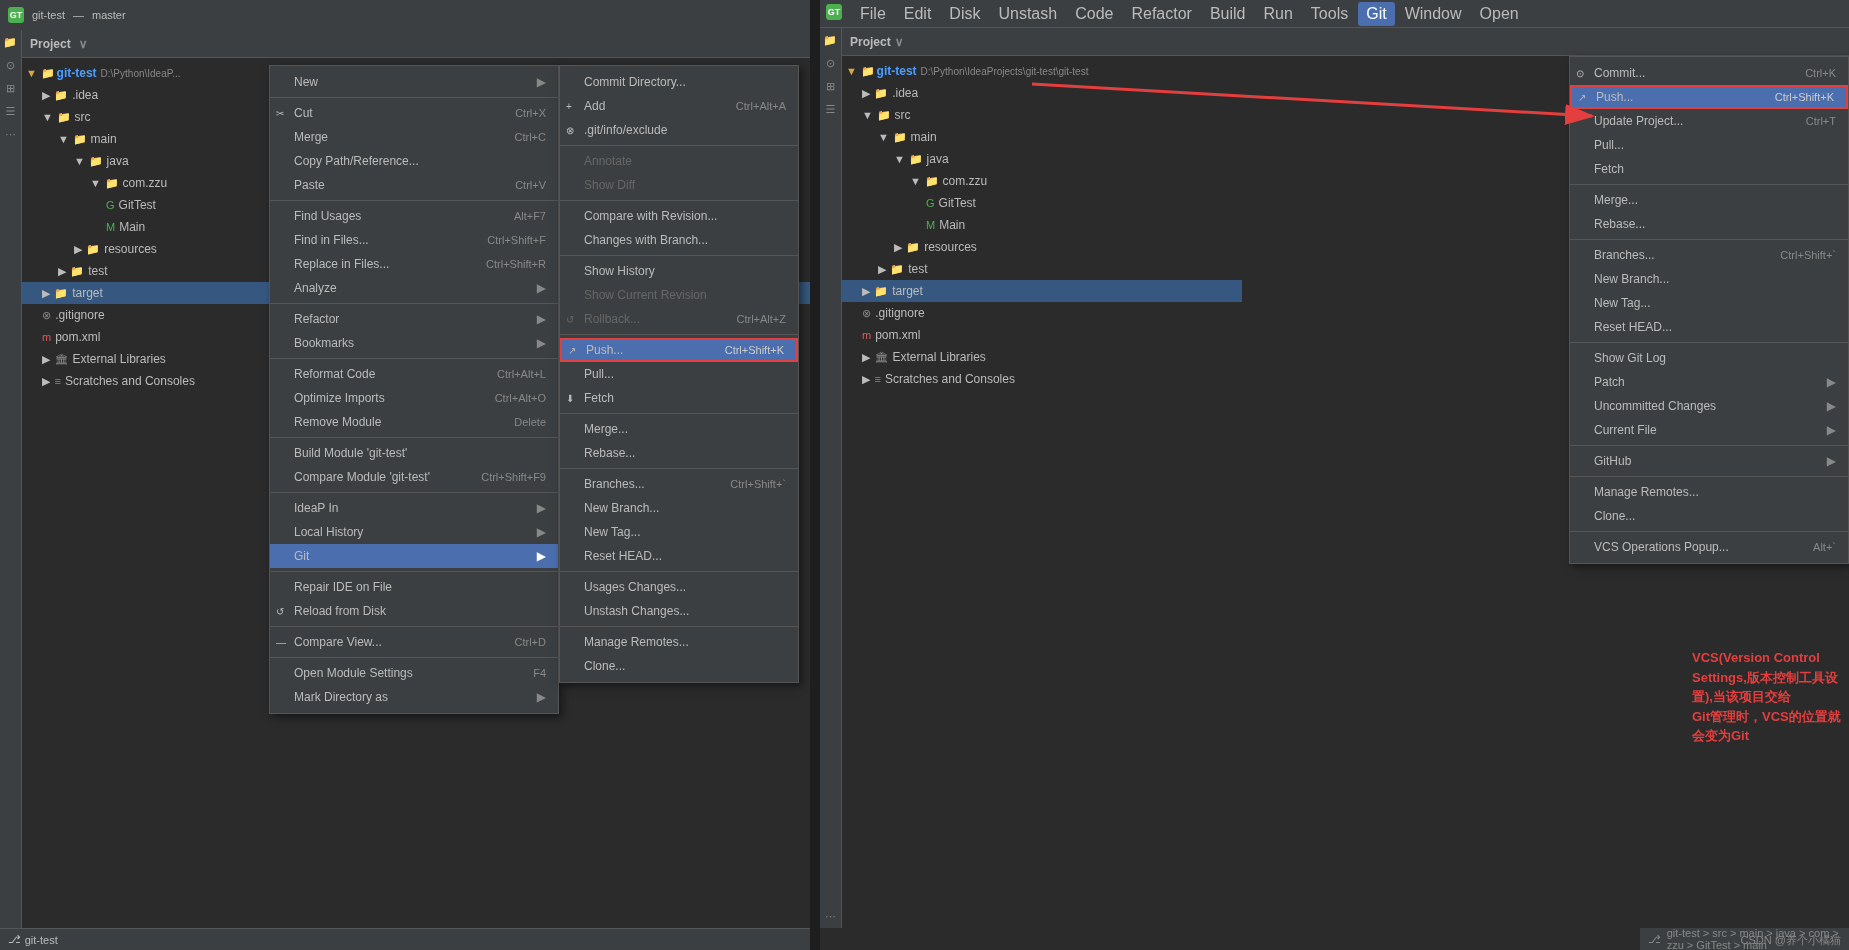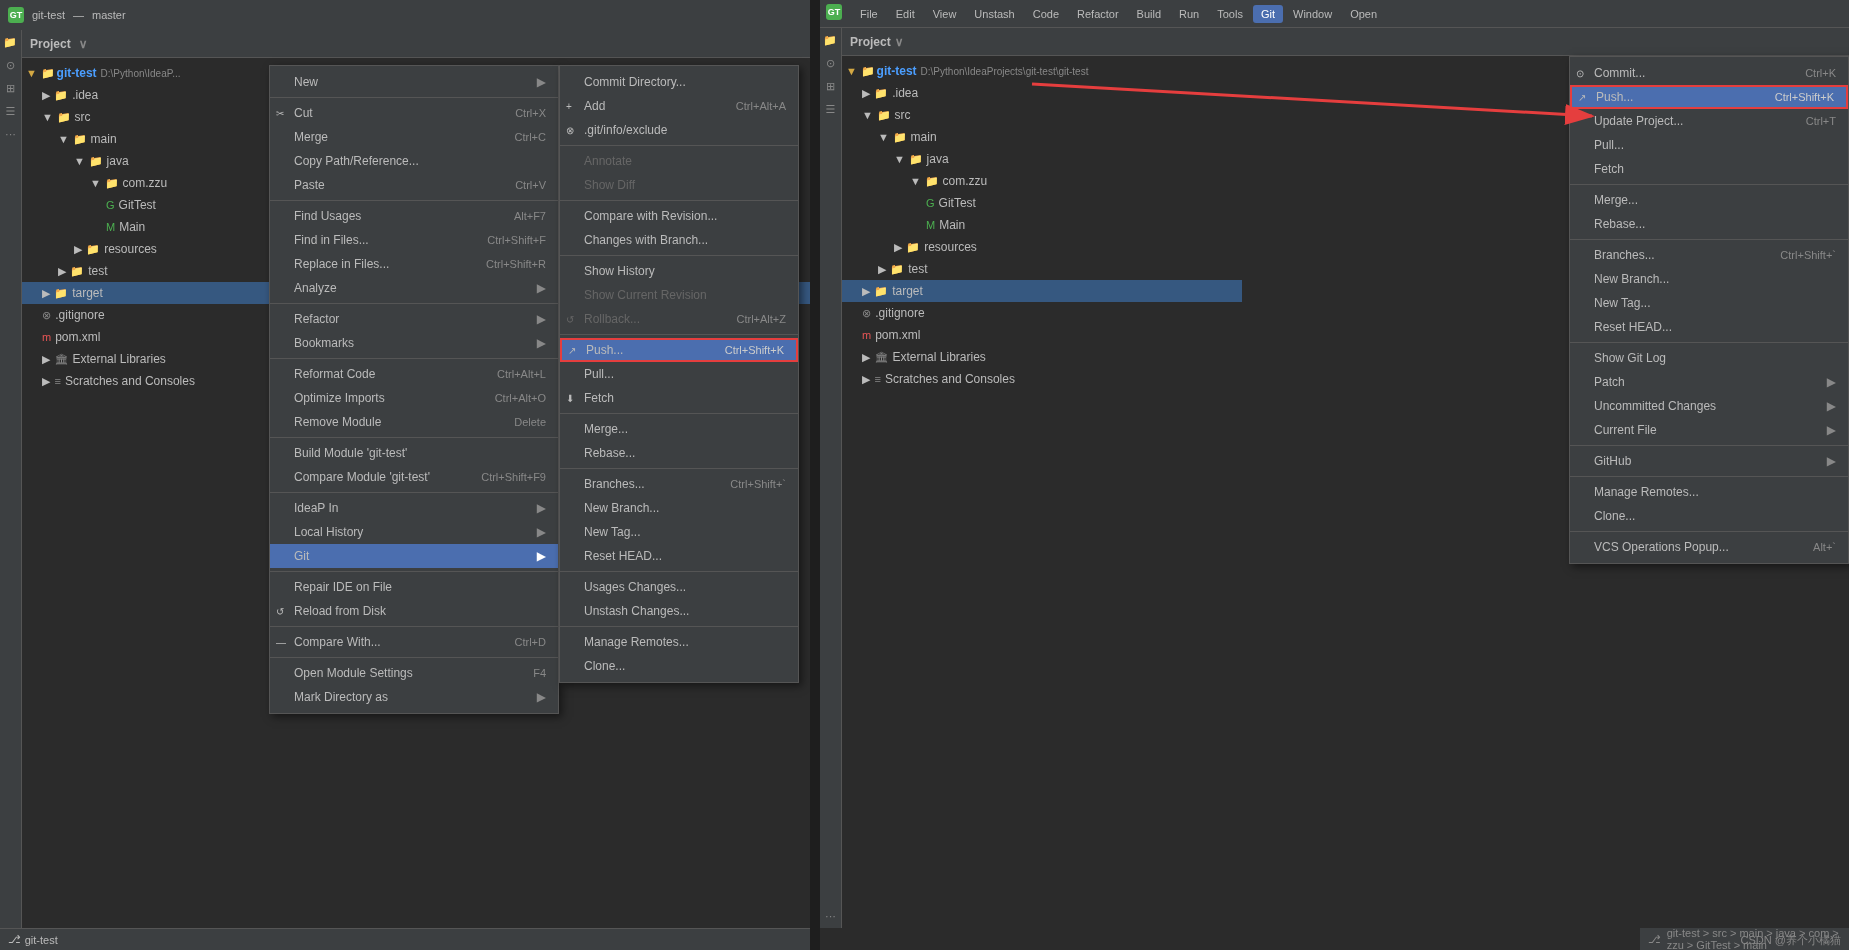--- a/index.html
+++ b/index.html
@@ -152,21 +152,21 @@
       height: 28px;
       background: #3c3f41;
       border-bottom: 1px solid #555;
       display: flex;
       align-items: center;
       padding: 0 6px;
       gap: 2px;
     }
     .menubar-item {
       padding: 3px 8px;
-      font-size: 11px;
+      font-size: 16px;
       color: #bbbbbb;
       cursor: pointer;
       border-radius: 3px;
     }
     .menubar-item.active { background: #4b6eaf; color: white; }
 
     .right-project-header {
       height: 28px;
       background: #3c3f41;
       border-bottom: 1px solid #555;
@@ -446,21 +446,21 @@
         <div class="menu-item">
           <span>Repair IDE on File</span>
         </div>
         <div class="menu-item">
           <span class="icon-left">↺</span>
           <span>Reload from Disk</span>
         </div>
         <div class="menu-separator"></div>
         <div class="menu-item">
           <span class="icon-left">—</span>
-          <span>Compare With...</span>
+          <span>Compare View...</span>
           <span class="shortcut">Ctrl+D</span>
         </div>
         <div class="menu-separator"></div>
         <div class="menu-item">
           <span>Open Module Settings</span>
           <span class="shortcut">F4</span>
         </div>
         <div class="menu-item">
           <span>Mark Directory as</span>
           <span class="arrow">▶</span>
@@ -570,21 +570,21 @@
 <div style="position:absolute; left:810px; top:0; width:10px; height:950px; background:#1e1e1e;"></div>
 
 <div class="right-panel">
 
   <div class="right-menubar">
     <div style="width:20px; height:20px; margin-right:4px;">
       <div style="width:16px;height:16px;background:#4CAF50;border-radius:3px;display:flex;align-items:center;justify-content:center;font-weight:bold;font-size:9px;color:white;">GT</div>
     </div>
     <div class="menubar-item">File</div>
     <div class="menubar-item">Edit</div>
-    <div class="menubar-item">View</div>
+    <div class="menubar-item">Disk</div>
     <div class="menubar-item">Unstash</div>
     <div class="menubar-item">Code</div>
     <div class="menubar-item">Refactor</div>
     <div class="menubar-item">Build</div>
     <div class="menubar-item">Run</div>
     <div class="menubar-item">Tools</div>
     <div class="menubar-item active">Git</div>
     <div class="menubar-item">Window</div>
     <div class="menubar-item">Open</div>
   </div>
@@ -674,20 +674,21 @@
           <span class="icon" style="color:#888;">🏛</span>
           <span class="name"> External Libraries</span>
         </div>
         <div class="tree-item" style="padding-left:20px;">
           <span class="icon">▶</span>
           <span class="icon" style="color:#888;">≡</span>
           <span class="name"> Scratches and Consoles</span>
         </div>
       </div>
 
+      <div class="annotation-box">VCS(Version Control Settings,版本控制工具设置),当该项目交给<br>Git管理时，VCS的位置就会变为Git</div>
 
       <div class="ctx-git-right">
         <div class="menu-item">
           <span class="icon-left">⊙</span>
           <span>Commit...</span>
           <span class="shortcut">Ctrl+K</span>
         </div>
         <div class="menu-item highlighted red-box" style="border:2px solid #e53e3e;">
           <span class="icon-left">↗</span>
           <span>Push...</span>

